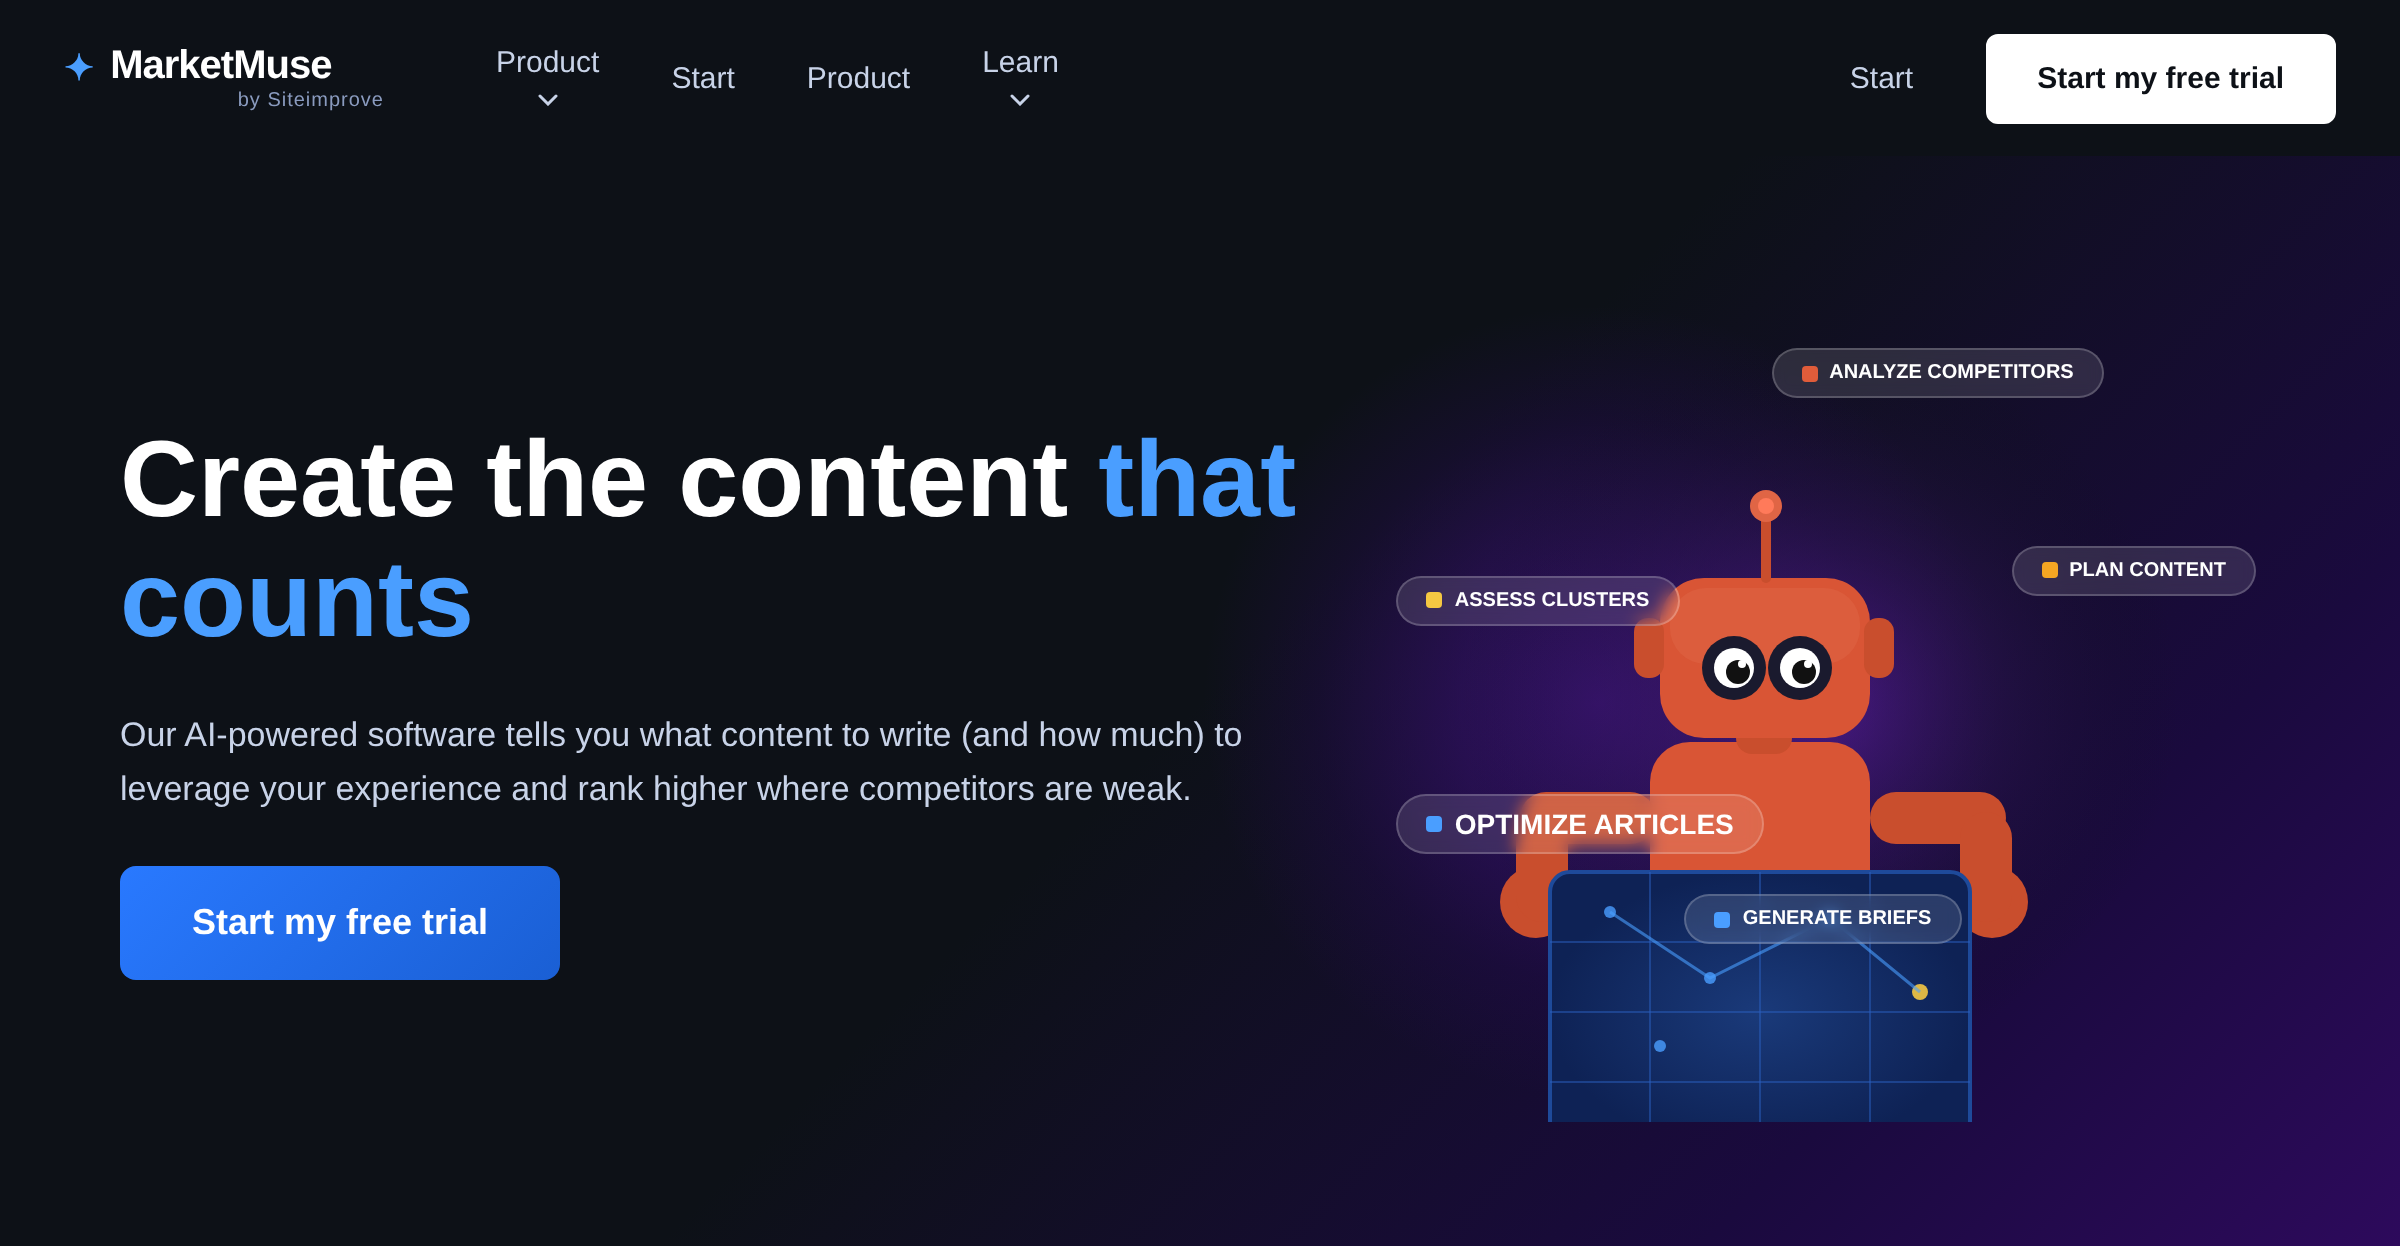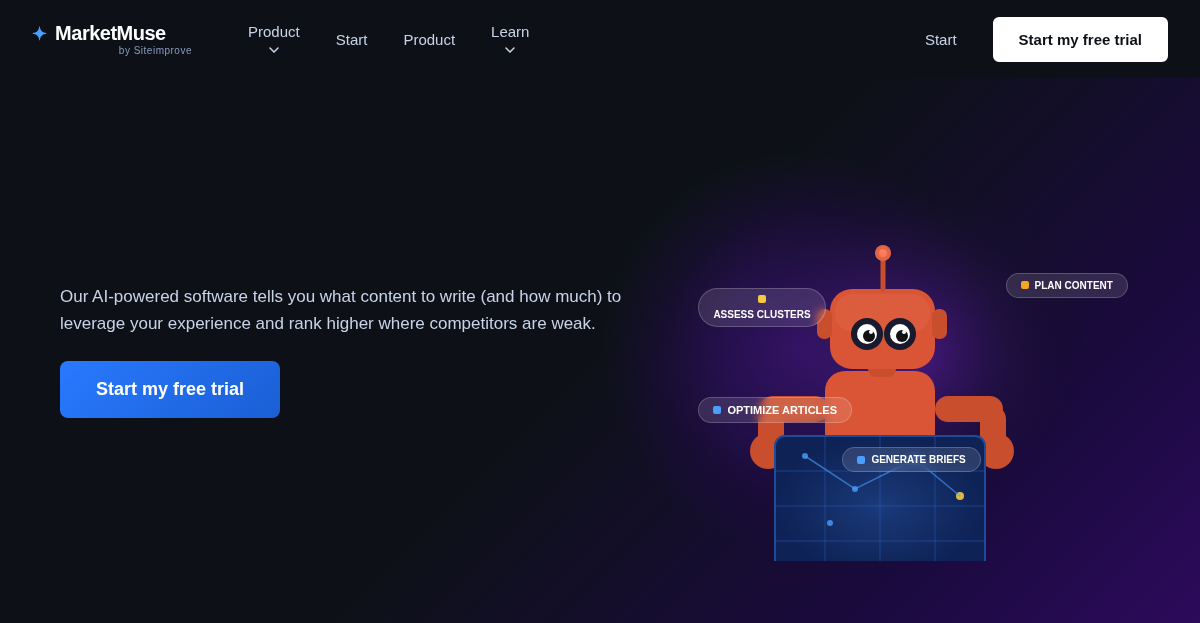--- a/index.html
+++ b/index.html
@@ -229,20 +229,23 @@
   </div>
 
   <div class="nav-right">
     <button class="login-btn">Start</button>
     <button class="trial-btn">Start my free trial</button>
   </div>
 </nav>
 
 <section class="hero">
   <div class="hero-content">
+    <h1 class="hero-title">
+      <span>Create the content </span><span class="hero-title-highlight">that counts</span>
+    </h1>
     <p class="hero-desc">Our AI-powered software tells you what content to write (and how much) to leverage your experience and rank higher where competitors are weak.</p>
     <button class="hero-cta">Start my free trial</button>
   </div>
 
   <div class="hero-visual">
     <svg viewBox="0 0 480 420" class="robot-svg" xmlns="http://www.w3.org/2000/svg">
 
       <defs>
         <radialGradient id="glowGrad" cx="50%" cy="50%" r="50%">
           <stop offset="0%" stop-color="#5b1fa0" stop-opacity="0.7"></stop>
@@ -310,29 +313,33 @@
 
       <line x1="223" y1="148" x2="223" y2="118" stroke="#c94e2d" stroke-width="5" stroke-linecap="round"></line>
       <circle cx="223" cy="112" r="8" fill="#e06545"></circle>
       <circle cx="223" cy="112" r="4" fill="#ff7a5a"></circle>
 
       <rect x="157" y="168" width="15" height="30" rx="7" fill="#c94e2d"></rect>
       <rect x="272" y="168" width="15" height="30" rx="7" fill="#c94e2d"></rect>
     </svg>
 
     
+    <div class="pill" style="top:8%;left:47%;font-size:10px;">
+      <span class="pill-dot" style="background:#e05c3a;"></span>
+      <span>ANALYZE COMPETITORS</span>
+    </div>
     <div class="pill" style="top:22%;left:72%;font-size:10px;margin-top:40px;">
       <span class="pill-dot" style="background:#f5a623;"></span>
       <span>PLAN CONTENT</span>
     </div>
-    <div class="pill" style="top:35%;left:8%;font-size:10px;flex-direction:column;">
+    <div class="pill" style="top:35%;left:8%;font-size:10px;">
       <span class="pill-dot" style="background:#f5c842;"></span>
       <span>ASSESS CLUSTERS</span>
     </div>
-    <div class="pill" style="top:61%;left:8%;font-size:11px;">
+    <div class="pill" style="top:61%;left:8%;font-size:14px;">
       <span class="pill-dot" style="background:#4a9eff;"></span>
       <span>OPTIMIZE ARTICLES</span>
     </div>
     <div class="pill" style="top:73%;left:38%;font-size:10px;justify-content:space-between;">
       <span class="pill-dot" style="background:#4a9eff;"></span>
       <span>GENERATE BRIEFS</span>
     </div>
   </div>
 </section>
 

